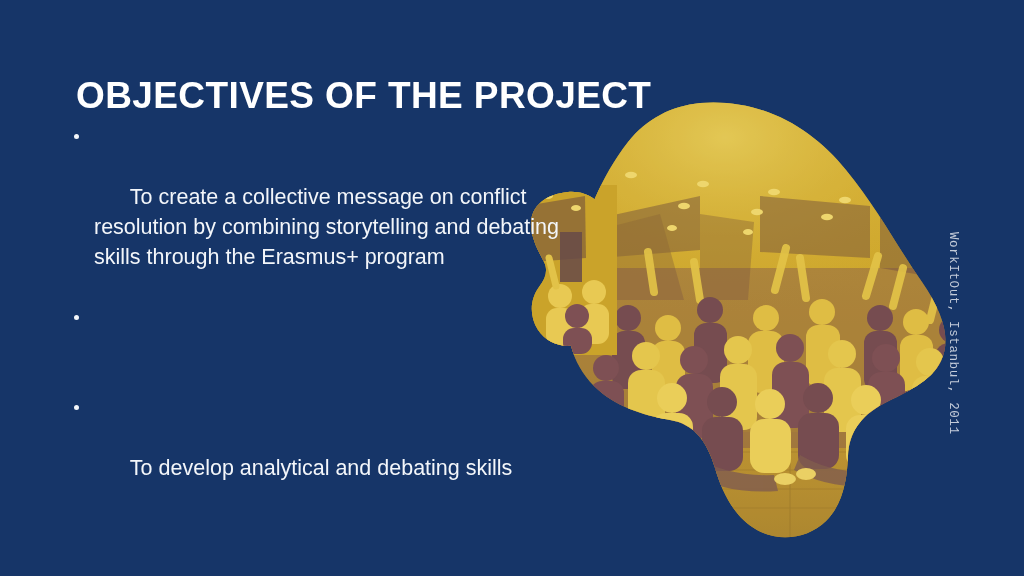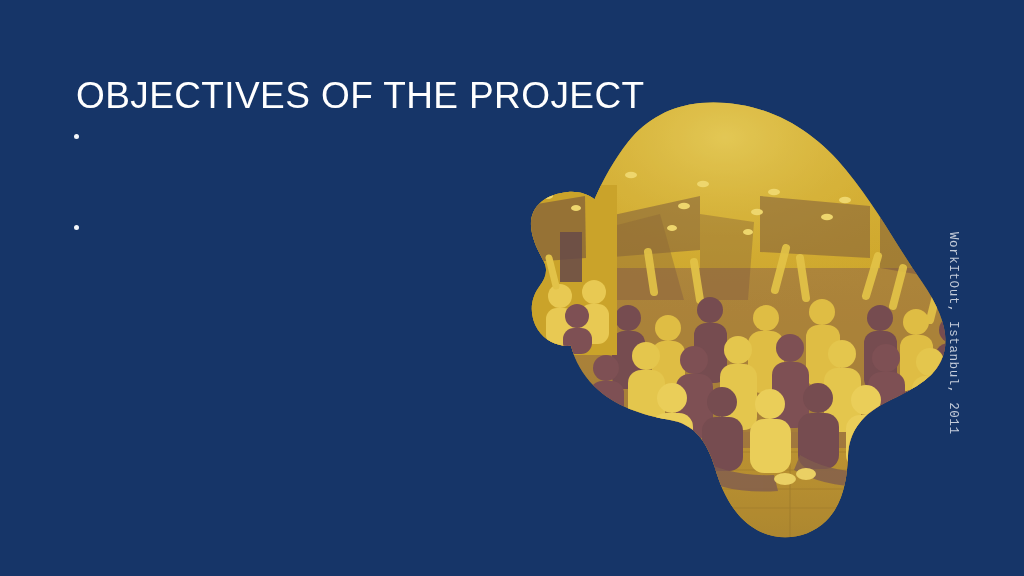--- a/index.html
+++ b/index.html
@@ -17,21 +17,21 @@
     background: #163568;
     overflow: hidden;
   }
 
   
   #slide-title {
     position: absolute;
     left: 76px;
     top: 51px;
     font-size: 37px;
-    font-weight: normal;
+    font-weight: bold;
     letter-spacing: 0.4px;
     color: #ffffff;
     line-height: 1.1;
     white-space: nowrap;
   }
 
   
   #objectives-list {
     position: absolute;
     left: 72px;
@@ -294,25 +294,30 @@
         <rect x="500" y="80" width="500" height="500" fill="#d4aa2e" opacity="0.20"></rect>
       </g>
     </svg>
   </div>
 
   <h1 id="slide-title">OBJECTIVES OF THE PROJECT</h1>
 
   <ul id="objectives-list">
     <li>
       <span class="bullet-dot"></span>
+      <span>To create a collective message on conflict resolution by combining storytelling and debating skills through the Erasmus+ program</span>
     </li>
     <li>
       <span class="bullet-dot"></span>
     </li>
     <li>
+      <span class="bullet-dot"></span>
+      <span>To develop analytical and debating skills</span>
+    </li>
+    <li>
       
       
     </li>
 
   </ul>
 
   <div id="photo-caption">WorkItOut, Istanbul, 2011</div>
 
 </div>
 

